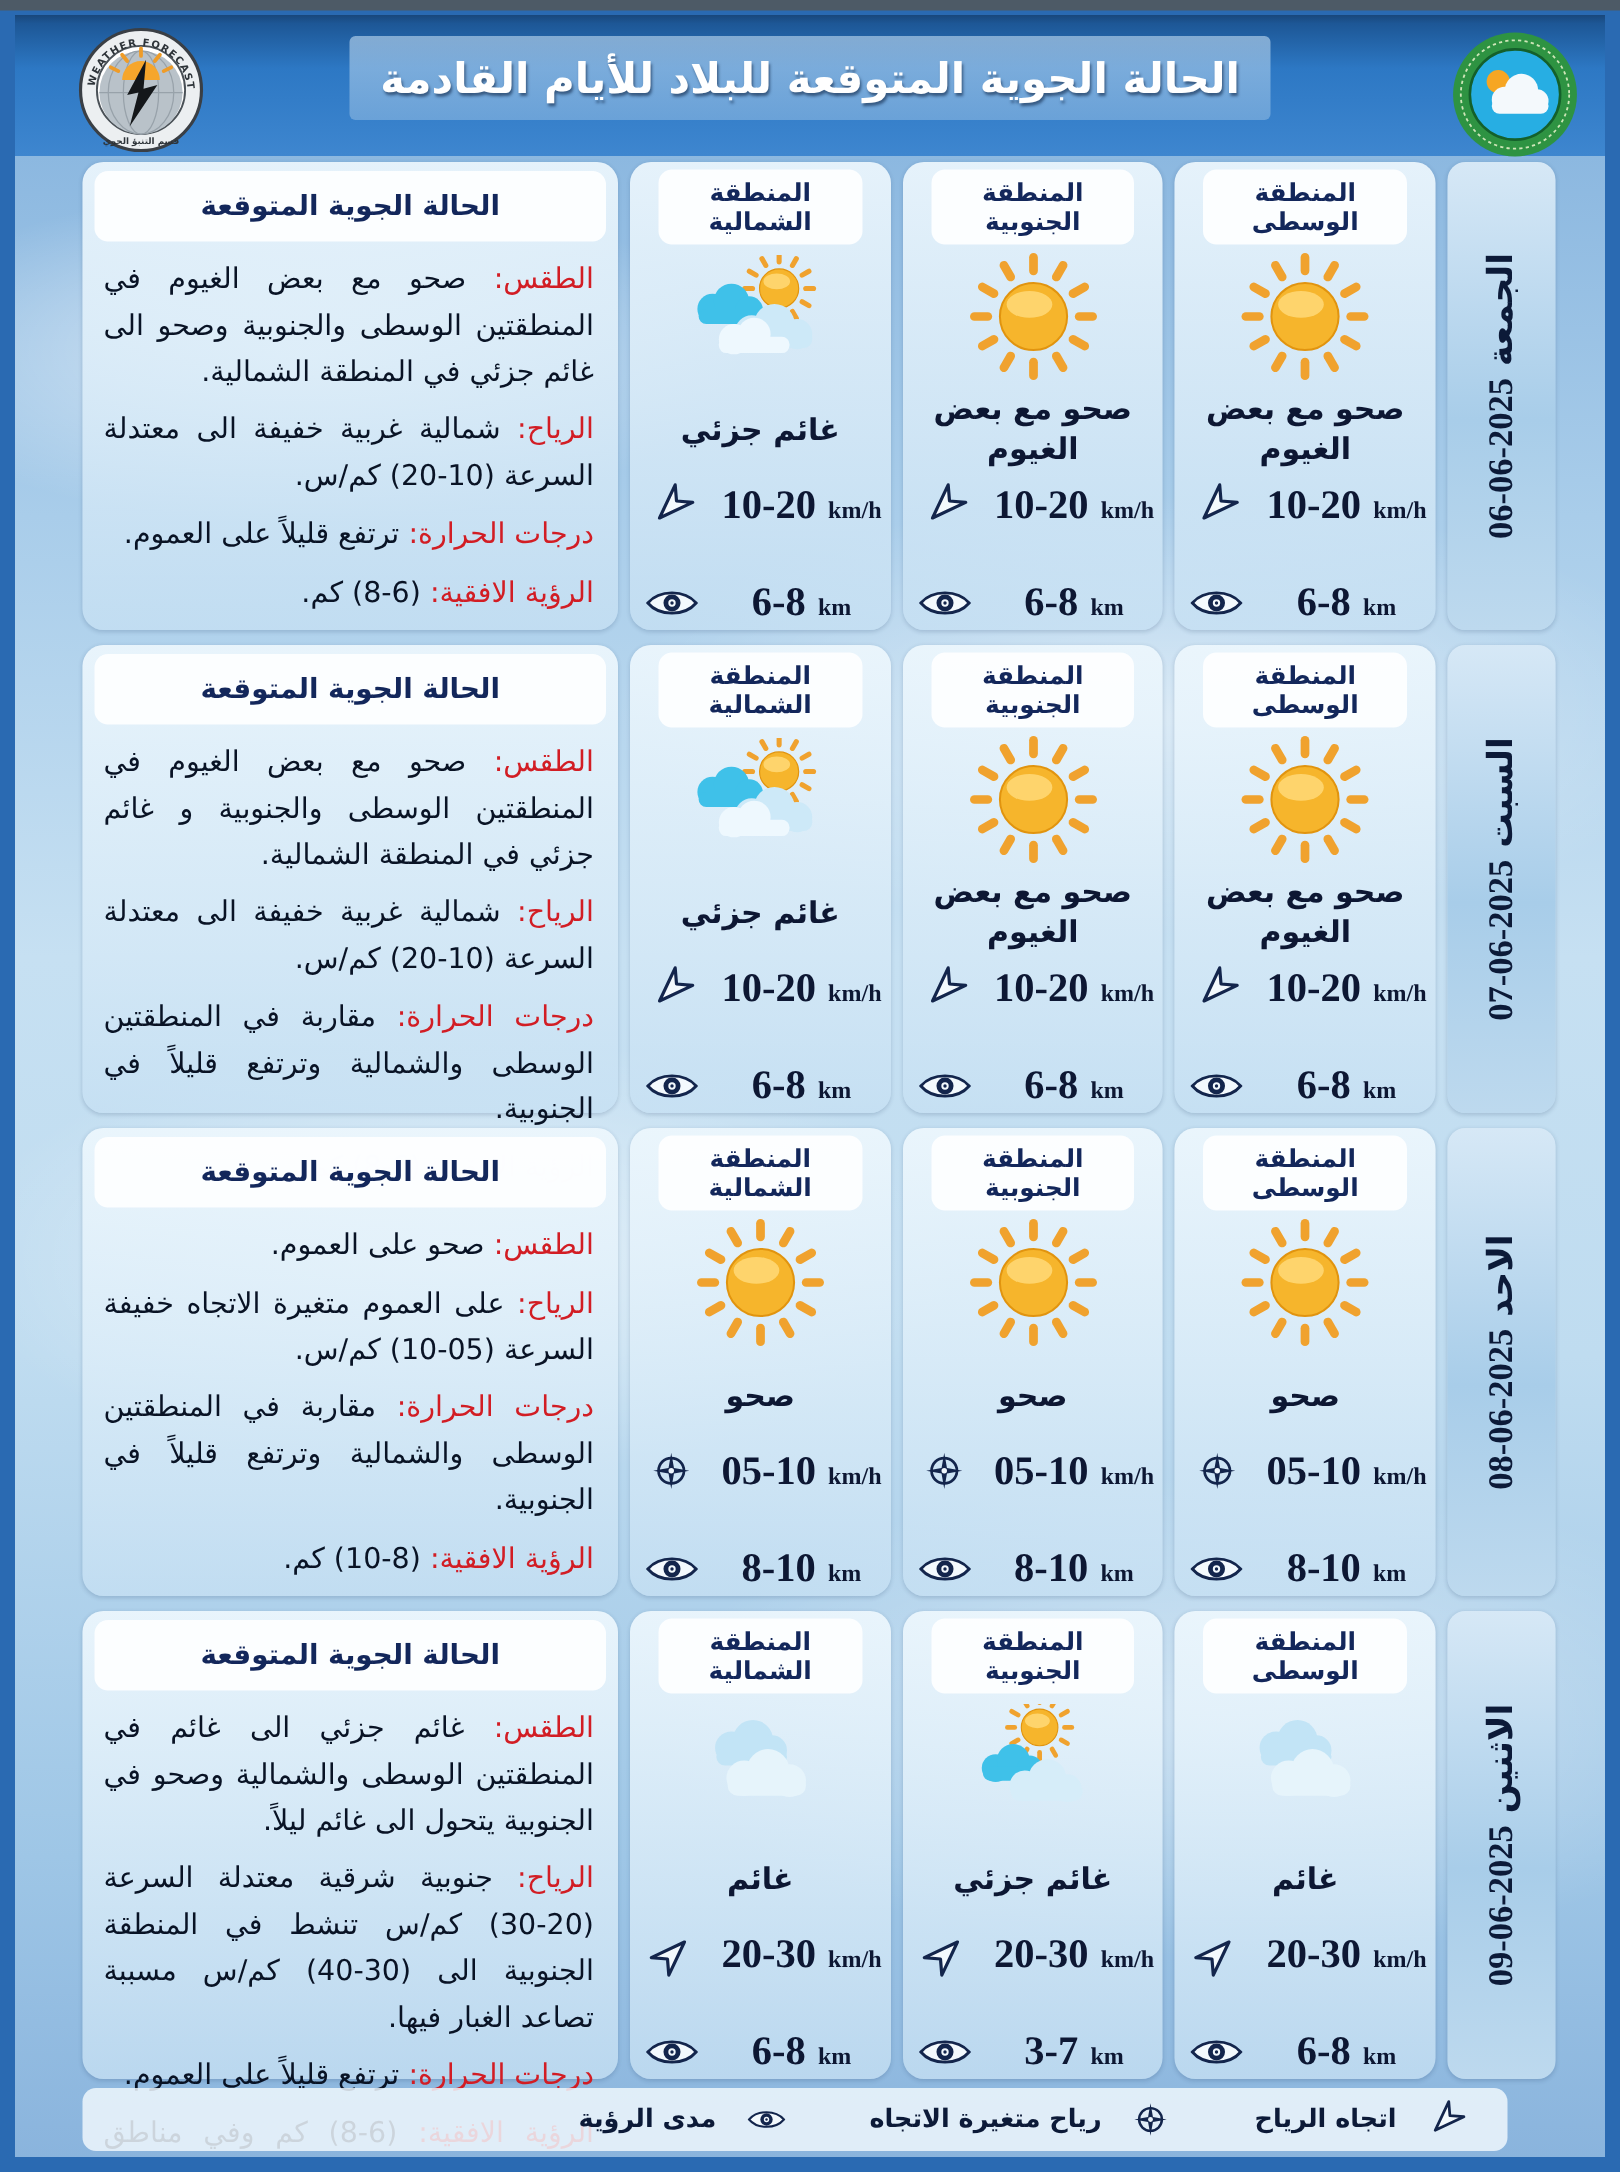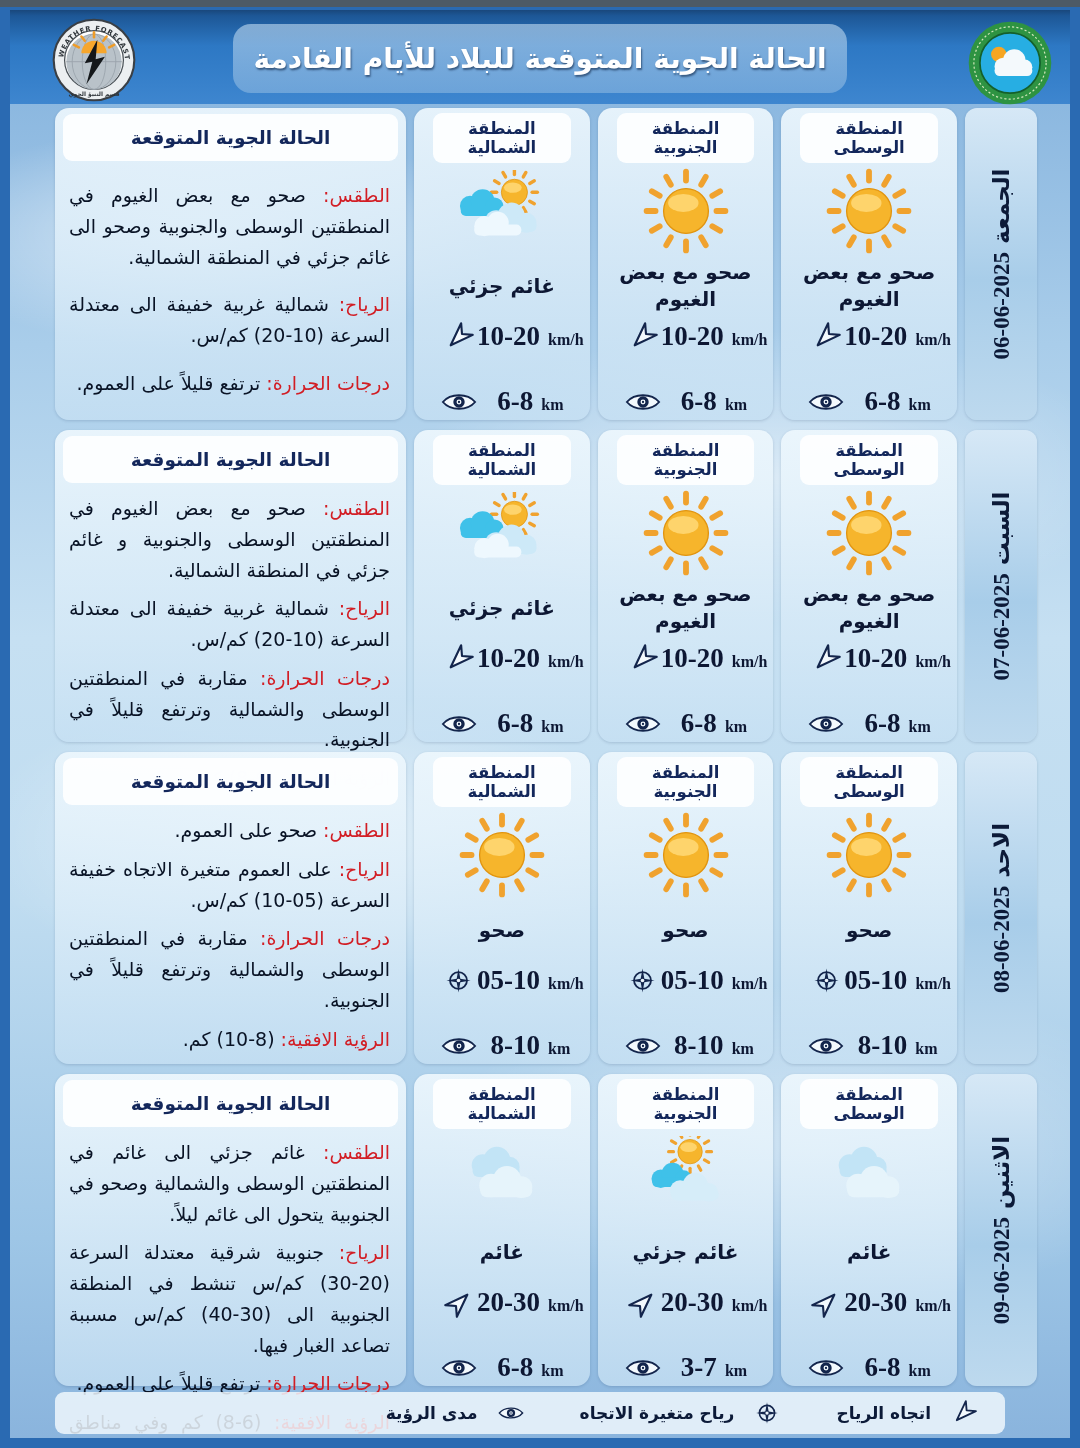--- a/index.html
+++ b/index.html
@@ -6,23 +6,23 @@
   body{
     width:1080px;height:1448px;position:relative;overflow:hidden;
     font-family:"DejaVu Sans",sans-serif;background:#9cc3e6;
   }
   
   .frame{position:absolute;inset:0;border:10px solid #2a6ab2;pointer-events:none;z-index:60;}
   .top-edge{position:absolute;top:0;left:0;right:0;height:7px;background:#4d5a66;z-index:61;}
   
   .top-band{position:absolute;top:7px;left:10px;right:10px;height:97px;z-index:1;
     background:linear-gradient(180deg,#173f6e 0%,#1d5796 9%,#2d78c4 40%,#3e86cf 100%);}
-  .title-pill{position:absolute;left:233px;right:233px;top:24px;height:69px;z-index:3;
+  .title-pill{position:absolute;left:233px;right:233px;top:24px;height:56px;z-index:3;
     background:linear-gradient(180deg,rgba(190,217,240,.62),rgba(148,189,227,.55));
-    border-radius:18px;display:flex;align-items:center;justify-content:center;
+    border-radius:4px;display:flex;align-items:center;justify-content:center;
     color:#fff;font-size:28px;font-weight:bold;text-shadow:1px 2px 2px rgba(8,28,58,.55);}
   .logo-left{position:absolute;top:18px;left:52px;z-index:3;}
   .logo-right{position:absolute;top:20px;right:27px;z-index:3;}
   
   .sky{position:absolute;top:104px;left:10px;right:10px;bottom:10px;z-index:0;
     background:
       radial-gradient(420px 160px at 18% 10%,rgba(255,255,255,.60),rgba(255,255,255,0) 70%),
       radial-gradient(520px 210px at 72% 28%,rgba(255,255,255,.50),rgba(255,255,255,0) 70%),
       radial-gradient(480px 210px at 28% 55%,rgba(255,255,255,.55),rgba(255,255,255,0) 70%),
       radial-gradient(540px 230px at 76% 78%,rgba(255,255,255,.45),rgba(255,255,255,0) 70%),
@@ -33,21 +33,21 @@
   .day-row{display:flex;gap:8px;height:312px;direction:rtl;}
   .card{background:linear-gradient(180deg,rgba(237,247,253,.92),rgba(198,224,243,.78));
     border-radius:14px;box-shadow:0 1px 3px rgba(20,50,90,.18);}
   .card-header{margin:5px 19px 2px;background:rgba(253,254,255,.96);border-radius:9px;
     text-align:center;font-weight:bold;color:#13275b;font-size:16.5px;padding:6px 2px;}
   
   .region-card{flex:0 0 142px;display:flex;flex-direction:column;direction:rtl;}
   .card-icon{height:104px;display:flex;align-items:center;justify-content:center;}
   .card-cond{min-height:60px;display:flex;align-items:center;justify-content:center;
     text-align:center;font-weight:bold;font-size:20px;color:#0d1733;padding:0 4px;line-height:1.35;}
-  .metric{direction:ltr;display:flex;align-items:center;padding:0 6px 0 27px;height:42px;}
+  .metric{direction:ltr;display:flex;align-items:center;padding:0 6px 0 10px;height:42px;gap:15px;}
   .metric.wind{margin-top:2px;}
   .metric.vis{margin-top:28px;}
   .m-icon{width:36px;display:flex;justify-content:center;align-items:center;}
   .m-mid{flex:1;text-align:center;white-space:nowrap;}
   .m-val{font-family:"Liberation Serif","DejaVu Serif",serif;font-weight:bold;font-size:27px;color:#0d1733;}
   .m-unit{font-family:"Liberation Serif","DejaVu Serif",serif;font-weight:bold;font-size:16px;color:#0d1733;margin-left:3px;}
   
   .forecast-panel{flex:1 1 auto;display:flex;flex-direction:column;}
   .panel-header{margin:6px 8px 2px;font-size:18.5px;padding:13px 2px;}
   .panel-body{flex:1;display:flex;flex-direction:column;justify-content:space-evenly;
@@ -273,20 +273,21 @@
           </span>
         <span class="m-mid"><span class="m-val">6-8</span> <span class="m-unit">km</span></span>
       </div>
     </div>
     <div class="card forecast-panel" dir="rtl">
       <div class="card-header panel-header">الحالة الجوية المتوقعة</div>
       <div class="panel-body">
         <p class="fc"><span class="fc-label">الطقس:</span> <span class="fc-text">صحو مع بعض الغيوم في المنطقتين الوسطى والجنوبية وصحو الى غائم جزئي في المنطقة الشمالية.</span></p>
         <p class="fc"><span class="fc-label">الرياح:</span> <span class="fc-text">شمالية غربية خفيفة الى معتدلة السرعة (10-20) كم/س.</span></p>
         <p class="fc"><span class="fc-label">درجات الحرارة:</span> <span class="fc-text">ترتفع قليلاً على العموم.</span></p>
+        <p class="fc"><span class="fc-label">الرؤية الافقية:</span> <span class="fc-text">(6-8) كم.</span></p>
       </div>
     </div>
   </section>
 
   <section class="day-row">
     <div class="date-strip">
       <div class="date-label">
         <span class="day-name">السبت</span>
         <span class="date-value">2025-06-07</span>
       </div>

